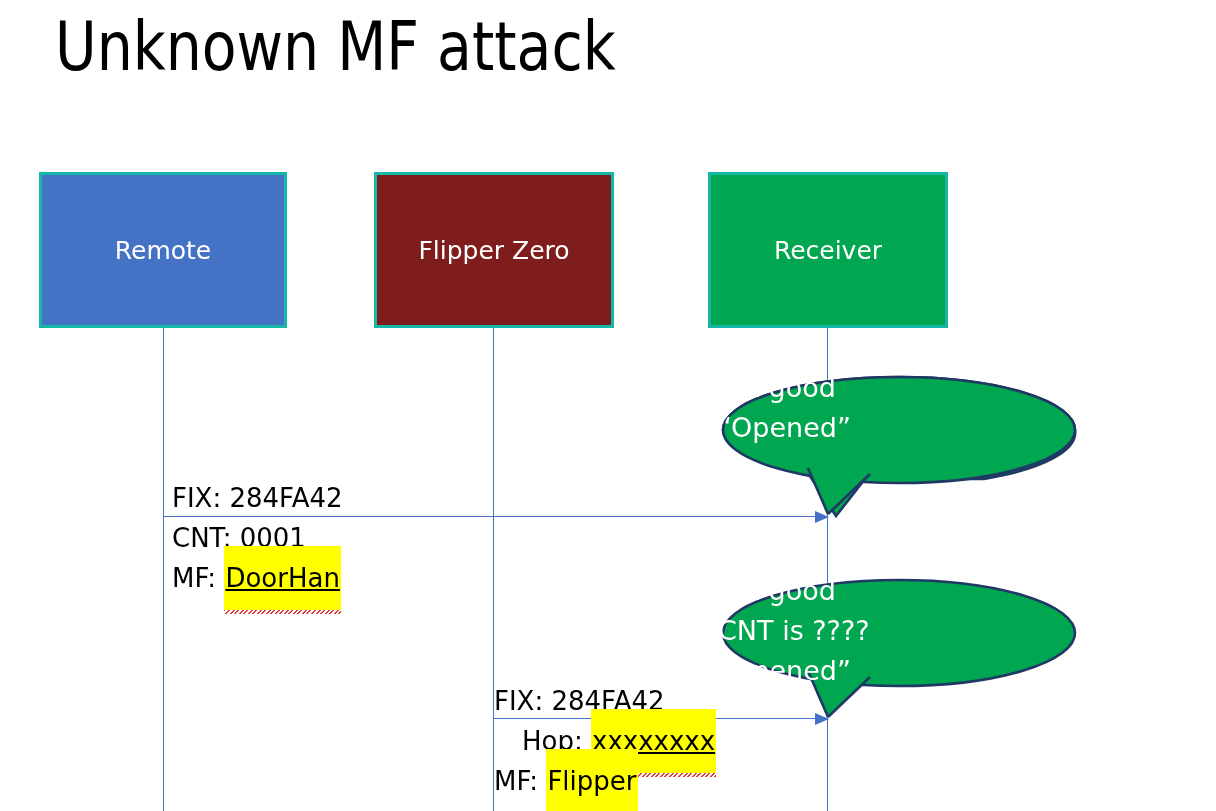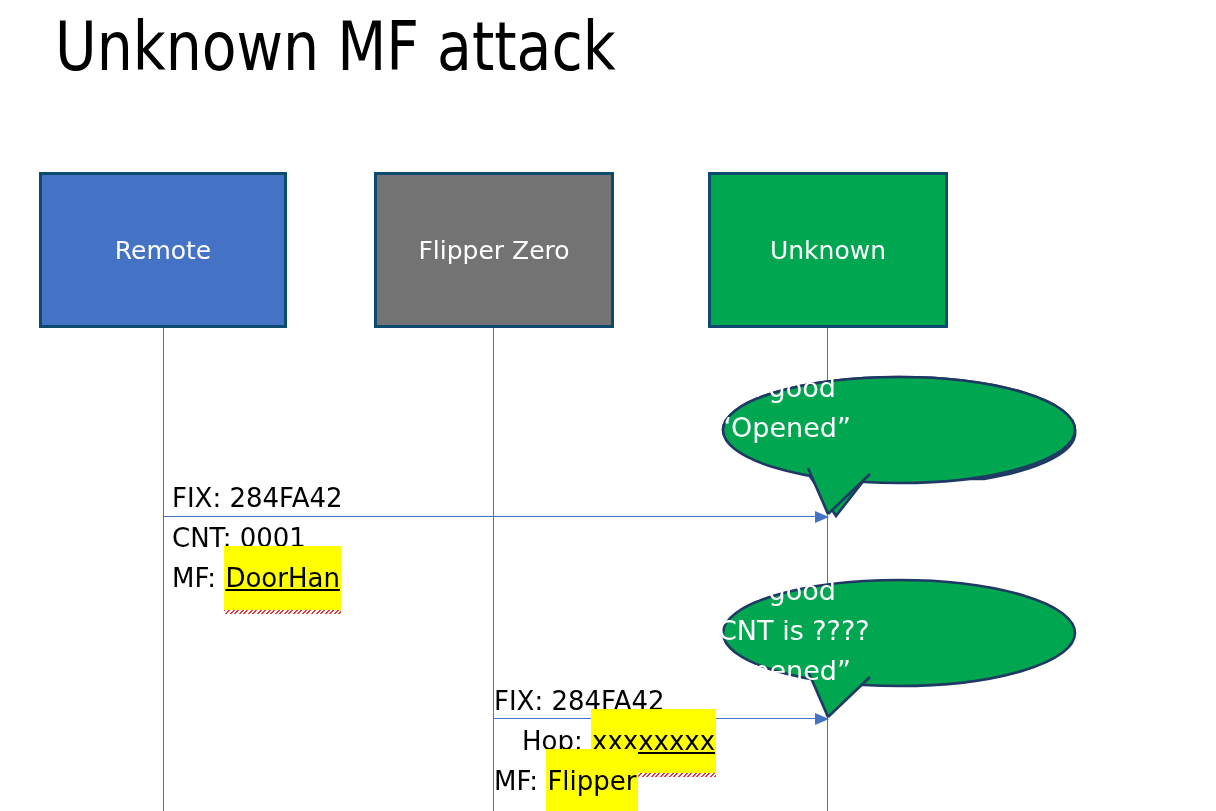--- a/index.html
+++ b/index.html
@@ -35,31 +35,31 @@
     white-space: nowrap;
     line-height: 1.15;
     transform: scaleX(0.93);
     transform-origin: left top;
   }
 
   
   .actor-box {
     position: absolute;
     box-sizing: border-box;
-    border: 3px solid #0c4a6e;
+    border: 3px solid #14b8a6;
     display: flex;
     align-items: center;
     justify-content: center;
     color: #ffffff;
     font-size: 25px;
     font-weight: 400;
     font-family: "DejaVu Sans", "Liberation Sans", sans-serif;
   }
   #box-remote  { left: 39px;  top: 172px; width: 248px; height: 156px; background: #4472C4; }
-  #box-flipper { left: 374px; top: 172px; width: 240px; height: 156px; background: #737373; }
+  #box-flipper { left: 374px; top: 172px; width: 240px; height: 156px; background: #7f1d1d; }
   #box-receiver{ left: 708px; top: 172px; width: 240px; height: 156px; background: #00A650; }
 
   
   .lifeline {
     position: absolute;
     width: 0;
     border-left: 1.6px solid #4472C4;
   }
   #life-remote  { left: 163px; top: 328px; height: 483px; }
   #life-flipper { left: 493px; top: 328px; height: 483px; }
@@ -157,21 +157,21 @@
   <div class="lifeline" id="life-flipper"></div>
   <div class="lifeline" id="life-receiver"></div>
 
   <div class="actor-box" id="box-remote">
     <span>Remote</span>
   </div>
   <div class="actor-box" id="box-flipper">
     <span>Flipper Zero</span>
   </div>
   <div class="actor-box" id="box-receiver">
-    <span>Unknown</span>
+    <span>Receiver</span>
   </div>
 
   <div class="msg-arrow" id="arrow-1"></div>
 
   <div class="msg-arrow" id="arrow-2"></div>
 
   <div class="msg-text" id="msg1-line1">FIX: 284FA42</div>
   <div class="msg-text" id="msg1-line2">CNT: 0001</div>
   <div class="msg-text" id="msg1-line3"><span>MF: </span><span class="hl squiggle"><span class="underline-word">DoorHan</span></span></div>
 

